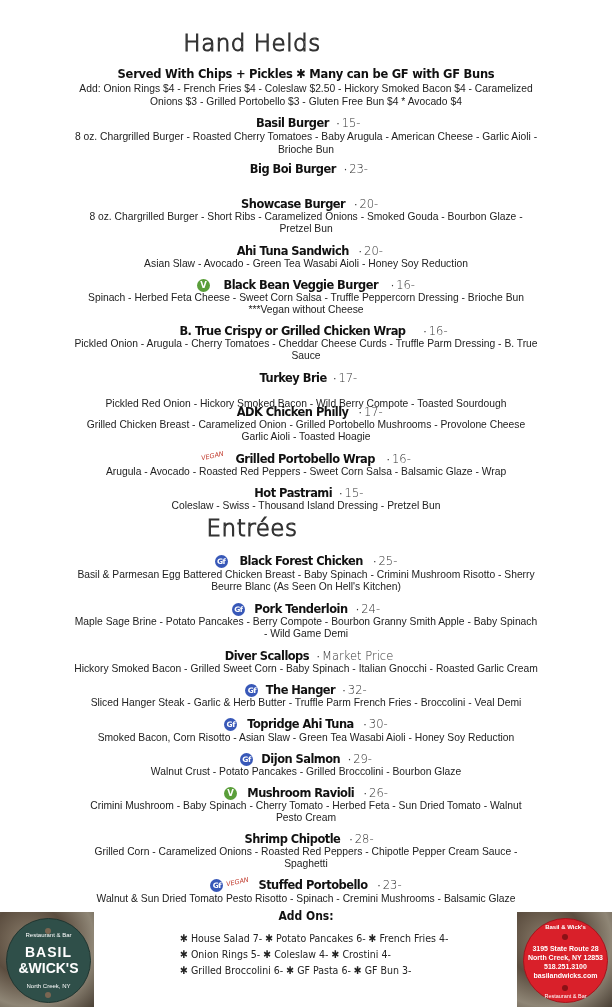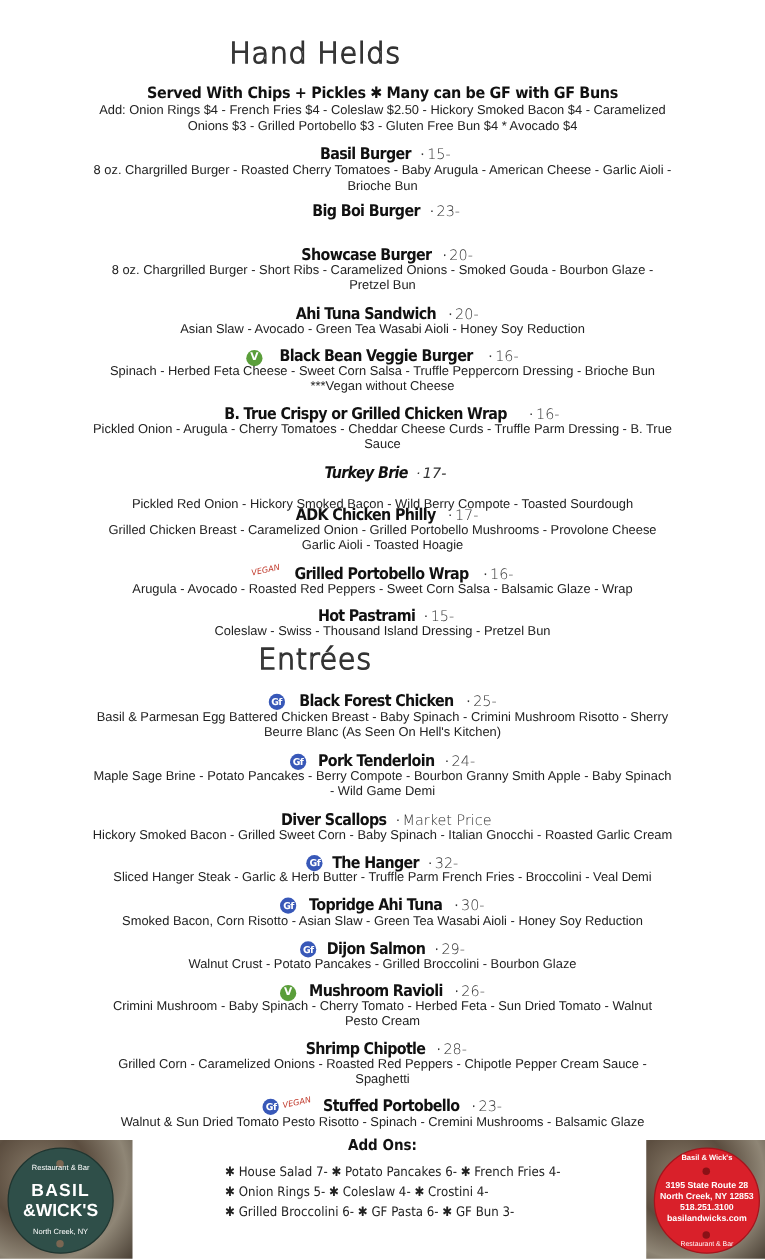--- a/index.html
+++ b/index.html
@@ -12,21 +12,21 @@
   .desc { font-family:"Liberation Sans", sans-serif; font-size:10.3px; line-height:13px; color:#222; }
   .name { font-family:"DejaVu Sans", sans-serif; font-weight:bold; font-size:13px; color:#111; letter-spacing:-0.6px; display:inline-block; transform:scaleX(0.88); transform-origin:center; }
   .price { font-family:"DejaVu Sans", sans-serif; font-size:11.5px; color:#333; font-weight:300; }
   .sep { font-size:11px; color:#333; margin:0 2px; }
   .badge { display:inline-block; width:13px; height:13px; border-radius:50%; color:#fff; font-size:8.5px; font-weight:bold; line-height:13px; text-align:center; vertical-align:1px; margin-right:3px; font-family:"DejaVu Sans", sans-serif; }
   .badge-v { background:#5a9e3a; }
   .badge-gf { background:#3858b8; font-size:7.5px; letter-spacing:-0.5px; }
   .vegan { display:inline-block; color:#c0392b; font-size:6.5px; font-style:italic; transform:rotate(-12deg); vertical-align:5px; margin-right:2px; font-family:"DejaVu Sans", sans-serif; }
   .addons-title { font-family:"DejaVu Sans", sans-serif; font-weight:bold; font-size:12px; color:#111; transform:scaleX(0.9); }
   .addons-line { position:absolute; left:180px; font-family:"DejaVu Sans", sans-serif; font-size:10.5px; color:#222; transform:scaleX(0.9); transform-origin:left; white-space:nowrap; }
-  .logo { position:absolute; width:106px; height:95px; top:912px; background:
+  .logo { position:absolute; width:94px; height:95px; top:912px; background:
       radial-gradient(circle at 30% 30%, #8a7d6b 0, #5b4d3f 40%, #8f8676 70%, #4a4035 100%); overflow:hidden; }
   .logo-left { left:0; }
   .logo-right { left:517px; width:95px; }
   .disc { position:absolute; left:6px; top:6px; width:83px; height:83px; border-radius:50%; }
   .disc-green { background:#2f4f49; border:1px solid #1f3530; }
   .disc-red { background:#d9202a; border:1px solid #a5141c; }
   .disc-text { position:absolute; left:0; width:83px; text-align:center; color:#fff; font-family:"Liberation Sans", sans-serif; }
   .hole { position:absolute; left:38px; width:6px; height:6px; border-radius:50%; background:#7a6652; }
 </style>
 </head>
@@ -53,21 +53,21 @@
   <div class="line desc" style="top:257px;">Asian Slaw - Avocado - Green Tea Wasabi Aioli - Honey Soy Reduction</div>
 
   <div class="line" style="top:274px;"><span class="badge badge-v">V</span><span class="name">Black Bean Veggie Burger</span><span class="sep">·</span><span class="price">16-</span></div>
   <div class="line desc" style="top:291px;">Spinach - Herbed Feta Cheese - Sweet Corn Salsa - Truffle Peppercorn Dressing - Brioche Bun</div>
   <div class="line desc" style="top:303px;">***Vegan without Cheese</div>
 
   <div class="line" style="top:320px;"><span class="name">B. True Crispy or Grilled Chicken Wrap</span><span class="sep">·</span><span class="price">16-</span></div>
   <div class="line desc" style="top:337px;">Pickled Onion - Arugula - Cherry Tomatoes - Cheddar Cheese Curds - Truffle Parm Dressing - B. True</div>
   <div class="line desc" style="top:349px;">Sauce</div>
 
-  <div class="line" style="top:367px;font-style:italic;"><span class="name">Turkey Brie</span><span class="sep">·</span><span class="price">17-</span></div>
+  <div class="line" style="top:367px;"><span class="name">Turkey Brie</span><span class="sep">·</span><span class="price">17-</span></div>
   <div class="line desc" style="top:397px;">Pickled Red Onion - Hickory Smoked Bacon - Wild Berry Compote - Toasted Sourdough</div>
 
   <div class="line" style="top:401px;"><span class="name">ADK Chicken Philly</span><span class="sep">·</span><span class="price">17-</span></div>
   <div class="line desc" style="top:418px;">Grilled Chicken Breast - Caramelized Onion - Grilled Portobello Mushrooms - Provolone Cheese</div>
   <div class="line desc" style="top:430px;">Garlic Aioli - Toasted Hoagie</div>
 
   <div class="line" style="top:448px;"><span class="vegan">VEGAN</span><span class="name">Grilled Portobello Wrap</span><span class="sep">·</span><span class="price">16-</span></div>
   <div class="line desc" style="top:465px;">Arugula -  Avocado - Roasted Red Peppers - Sweet Corn Salsa - Balsamic Glaze - Wrap</div>
 
   <div class="line" style="top:482px;"><span class="name">Hot Pastrami</span><span class="sep">·</span><span class="price">15-</span></div>

